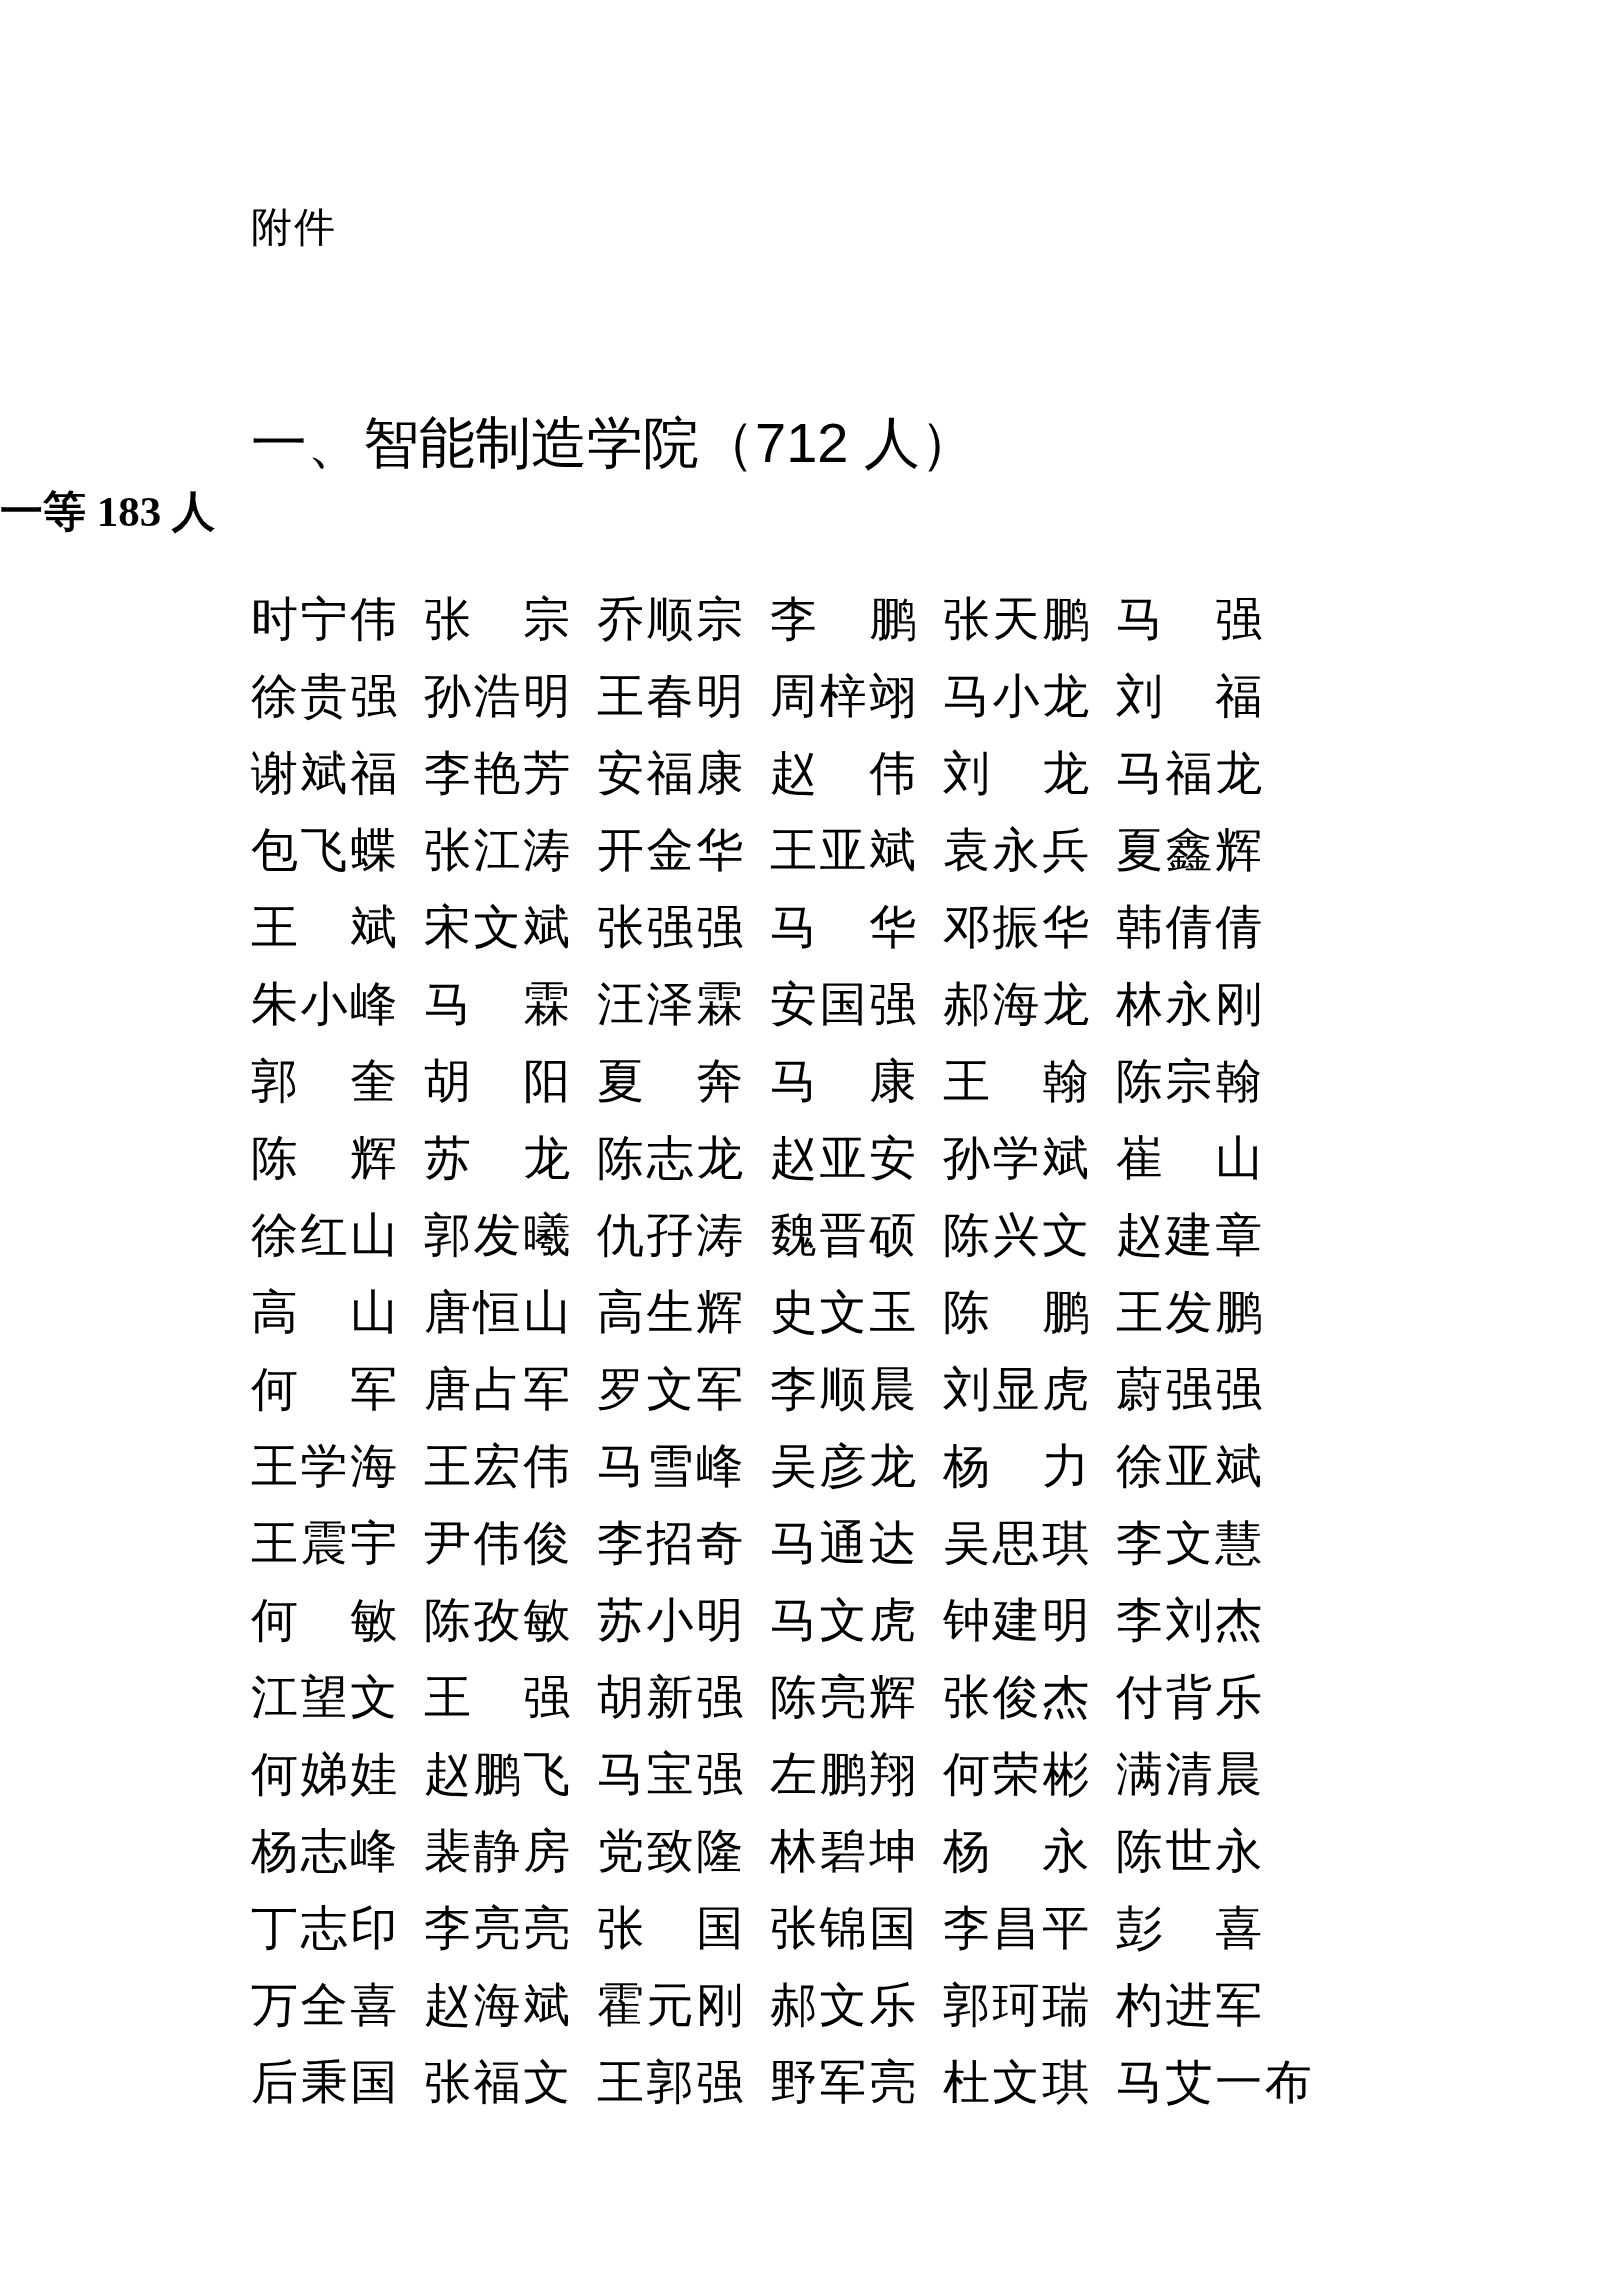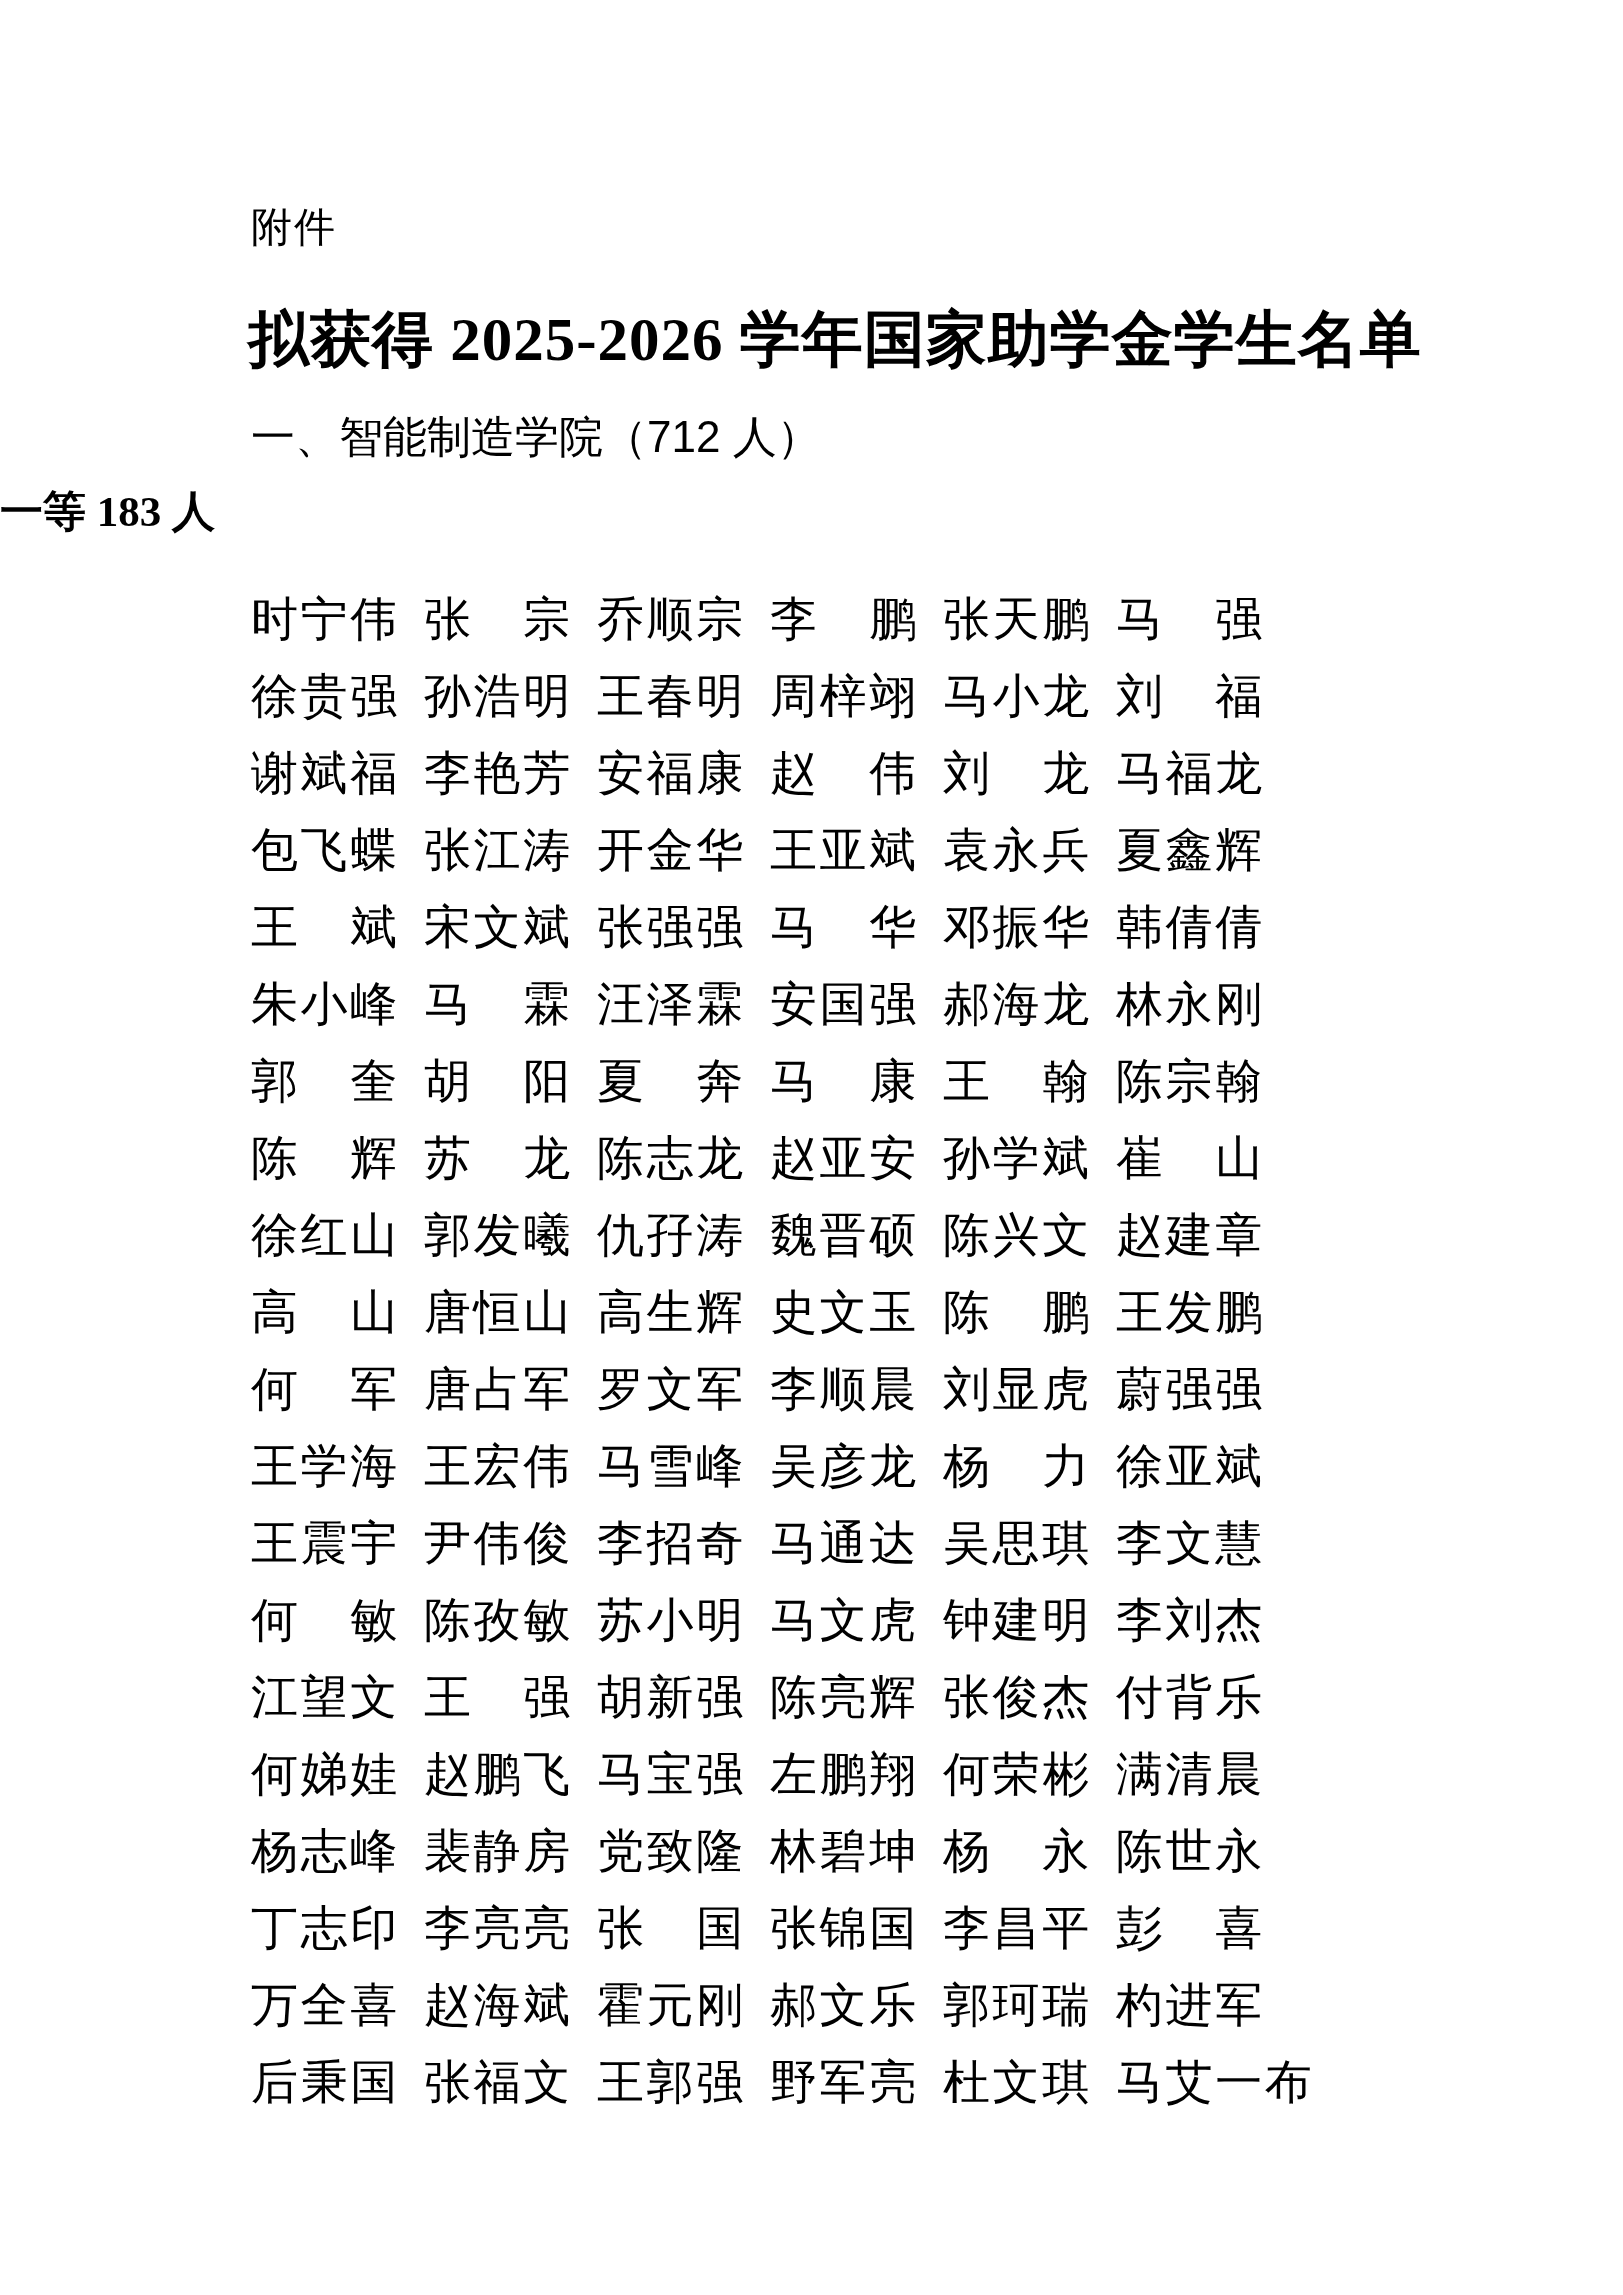--- a/index.html
+++ b/index.html
@@ -36,21 +36,21 @@
     font-size: 61px;
     line-height: 1;
     letter-spacing: 1px;
     white-space: nowrap;
   }
   .section-heading {
     position: absolute;
     left: 251px;
     top: 415px;
     font-family: "Liberation Sans", "DejaVu Sans", sans-serif;
-    font-size: 44px;
+    font-size: 56px;
     line-height: 1;
     white-space: nowrap;
   }
   .tier-heading {
     position: absolute;
     left: 0;
     top: 490px;
     width: 1623px;
     font-family: "Liberation Serif", "DejaVu Serif", serif;
     font-weight: 700;
@@ -73,21 +73,20 @@
     letter-spacing: 2.6px;
     white-space: nowrap;
   }
 </style>
 </head>
 <body>
 
 <div class="page">
   <div class="attachment-label">附件</div>
 
-  <h1 class="doc-title" style="margin:0; font-weight:700;">拟获得 2025-2026 学年国家助学金学生名单</h1>
 
   <div class="section-heading">一、智能制造学院（712 人）</div>
 
   <div class="tier-heading">一等 183 人</div>
 
   <div class="name-grid">
       <div class="name-cell">时宁伟</div>
       <div class="name-cell">张　宗</div>
       <div class="name-cell">乔顺宗</div>
       <div class="name-cell">李　鹏</div>

